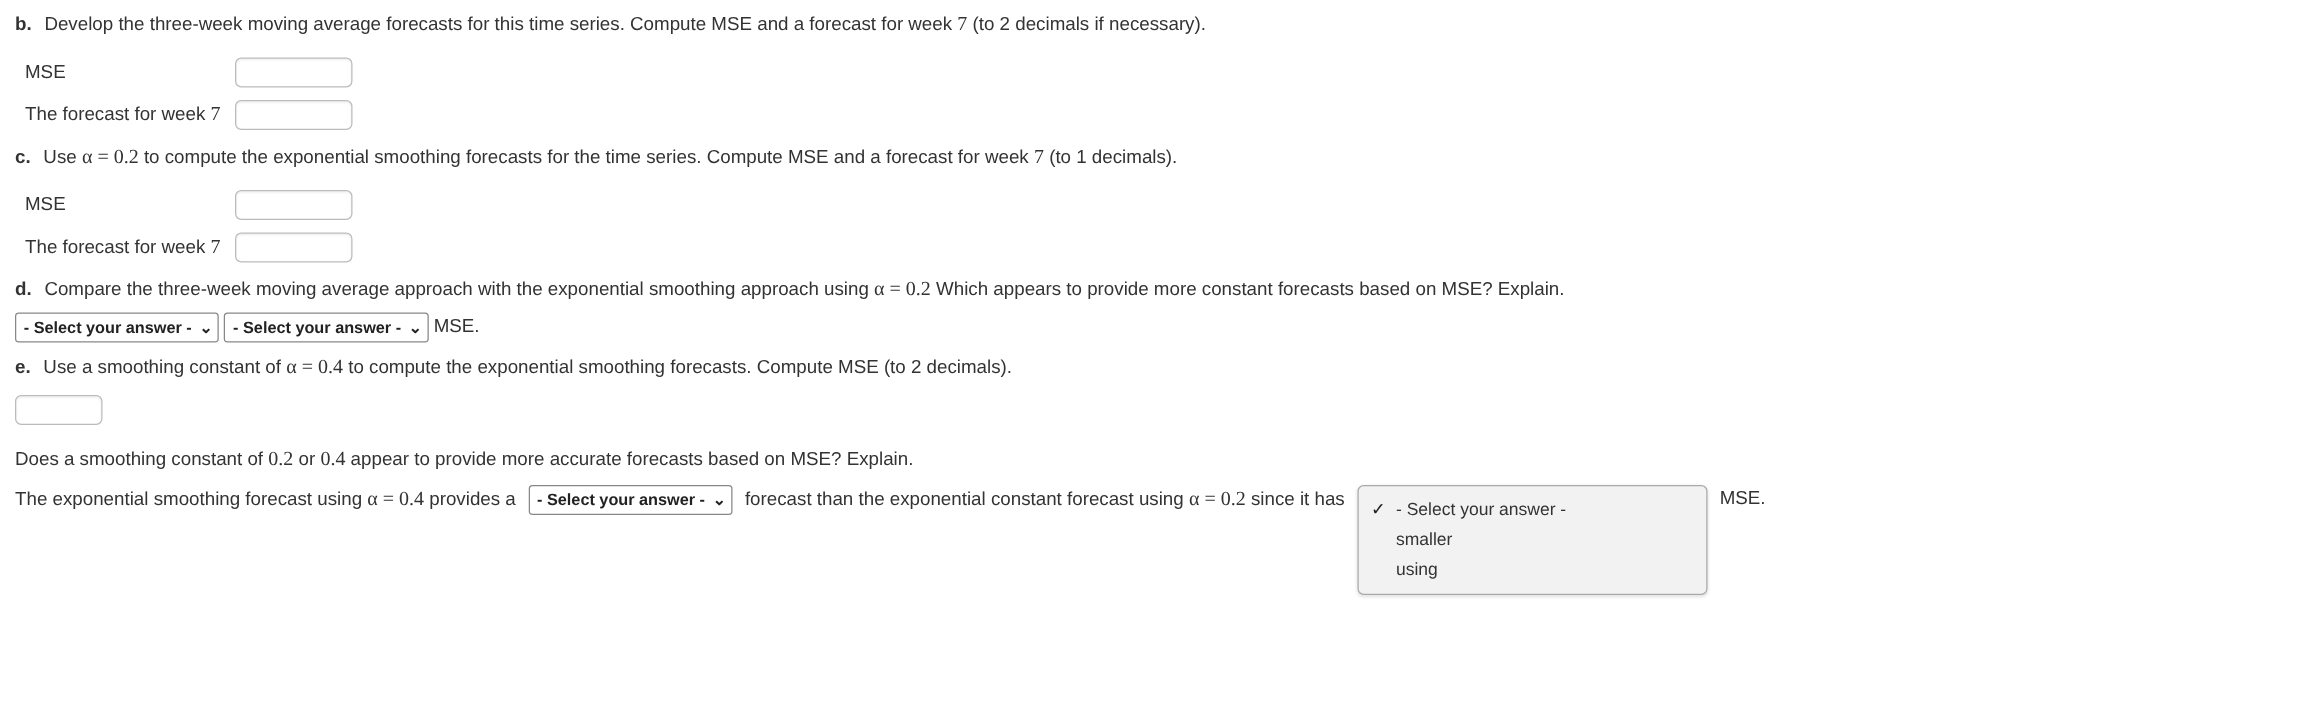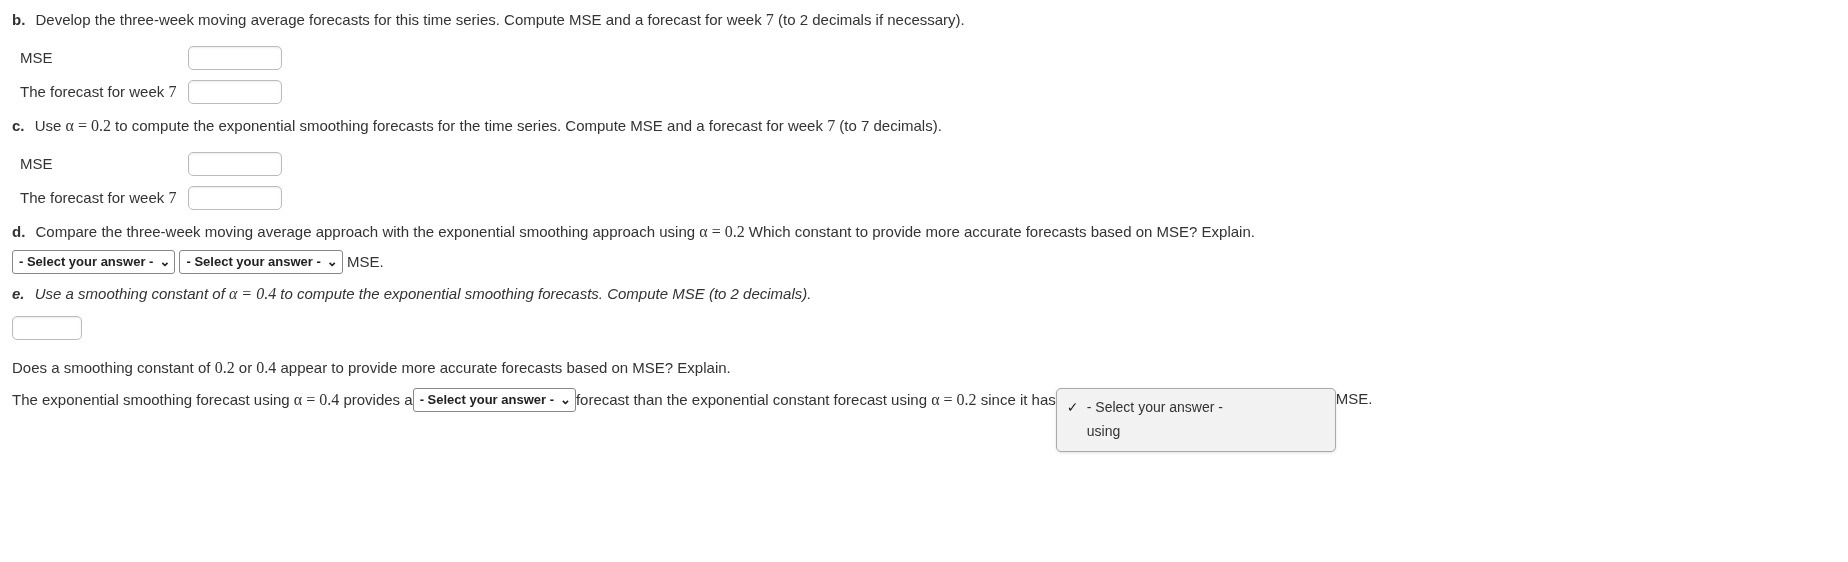--- a/index.html
+++ b/index.html
@@ -85,21 +85,21 @@
     left: 2px;
     top: 2px;
     font-size: 14px;
     color: #222;
   }
   .line { margin: 6px 0; }
   .line-flex {
     display: flex;
     align-items: flex-start;
     flex-wrap: nowrap;
-    gap: 0;
+    gap: 10px;
   }
   .line-flex > span, .line-flex > .select-box, .line-flex > .dropdown-open { align-self: flex-start; }
 </style>
 </head>
 <body>
 
 <div class="q-row">
   <span class="q-label">b.</span>
   <span>Develop the three-week moving average forecasts for this time series. Compute MSE and a forecast for week </span><span class="math">7</span><span> (to 2 decimals if necessary).</span>
 </div>
@@ -112,54 +112,54 @@
   </tr>
   <tr>
     <td><span>The forecast for week </span><span class="math">7</span></td>
     <td><input class="input-field" style=""></td>
   </tr>
 </tbody>
   </table>
 
 <div class="q-row">
   <span class="q-label">c.</span>
-  <span>Use </span><span class="math">α = 0.2</span><span> to compute the exponential smoothing forecasts for the time series. Compute MSE and a forecast for week </span><span class="math">7</span><span> (to 7 decimals).</span>
+  <span>Use </span><span class="math">α = 0.2</span><span> to compute the exponential smoothing forecasts for the time series. Compute MSE and a forecast for week </span><span class="math">7</span><span> (to 1 decimals).</span>
 </div>
 
 <table class="field-table" style="margin-left:6px; margin-top:8px; margin-bottom:4px;">
   <tbody>
       <tr>
     <td><span>MSE</span></td>
     <td><input class="input-field" style=""></td>
   </tr>
   <tr>
     <td><span>The forecast for week </span><span class="math">7</span></td>
     <td><input class="input-field" style=""></td>
   </tr>
 </tbody>
   </table>
 
 <div class="q-row">
   <span class="q-label">d.</span>
-  <span>Compare the three-week moving average approach with the exponential smoothing approach using </span><span class="math">α = 0.2</span><span> Which constant to provide more accurate forecasts based on MSE? Explain.</span>
+  <span>Compare the three-week moving average approach with the exponential smoothing approach using </span><span class="math">α = 0.2</span><span> Which appears to provide more constant forecasts based on MSE? Explain.</span>
 </div>
 
 <div class="line">
   <span class="select-box">
     <span>- Select your answer -</span>
     <span class="chev">⌄</span>
   </span>
   <span class="select-box">
     <span>- Select your answer -</span>
     <span class="chev">⌄</span>
   </span>
   <span class="inline-text">MSE.</span>
 </div>
 
-<div class="q-row" style="margin-top:8px;font-style:italic;">
+<div class="q-row" style="margin-top:8px;">
   <span class="q-label">e.</span>
   <span>Use a smoothing constant of </span><span class="math">α = 0.4</span><span> to compute the exponential smoothing forecasts. Compute MSE (to 2 decimals).</span>
 </div>
 
 <div class="line" style="margin-left:0px; margin-top:10px; margin-bottom:16px;">
   <input class="input-field" style="width: 70px;">
 </div>
 
 <div class="line">
   <span>Does a smoothing constant of </span><span class="math">0.2</span><span> or </span><span class="math">0.4</span><span> appear to provide more accurate forecasts based on MSE? Explain.</span>
@@ -168,17 +168,18 @@
 <div class="line line-flex" style="margin-top:8px;">
   <span class="inline-text"><span>The exponential smoothing forecast using </span><span class="math">α = 0.4</span><span> provides a</span></span>
   <span class="select-box">
     <span>- Select your answer -</span>
     <span class="chev">⌄</span>
   </span>
   <span class="inline-text"><span>forecast than the exponential constant forecast using </span><span class="math">α = 0.2</span><span> since it has</span></span>
   <span class="dropdown-open">
     <div class="dropdown-panel">
       <div class="opt selected">- Select your answer -</div>
+      <div class="opt">smaller</div>
       <div class="opt">using</div>
     </div>
   </span>
   <span class="inline-text">MSE.</span>
 </div>
 
 </body></html>

